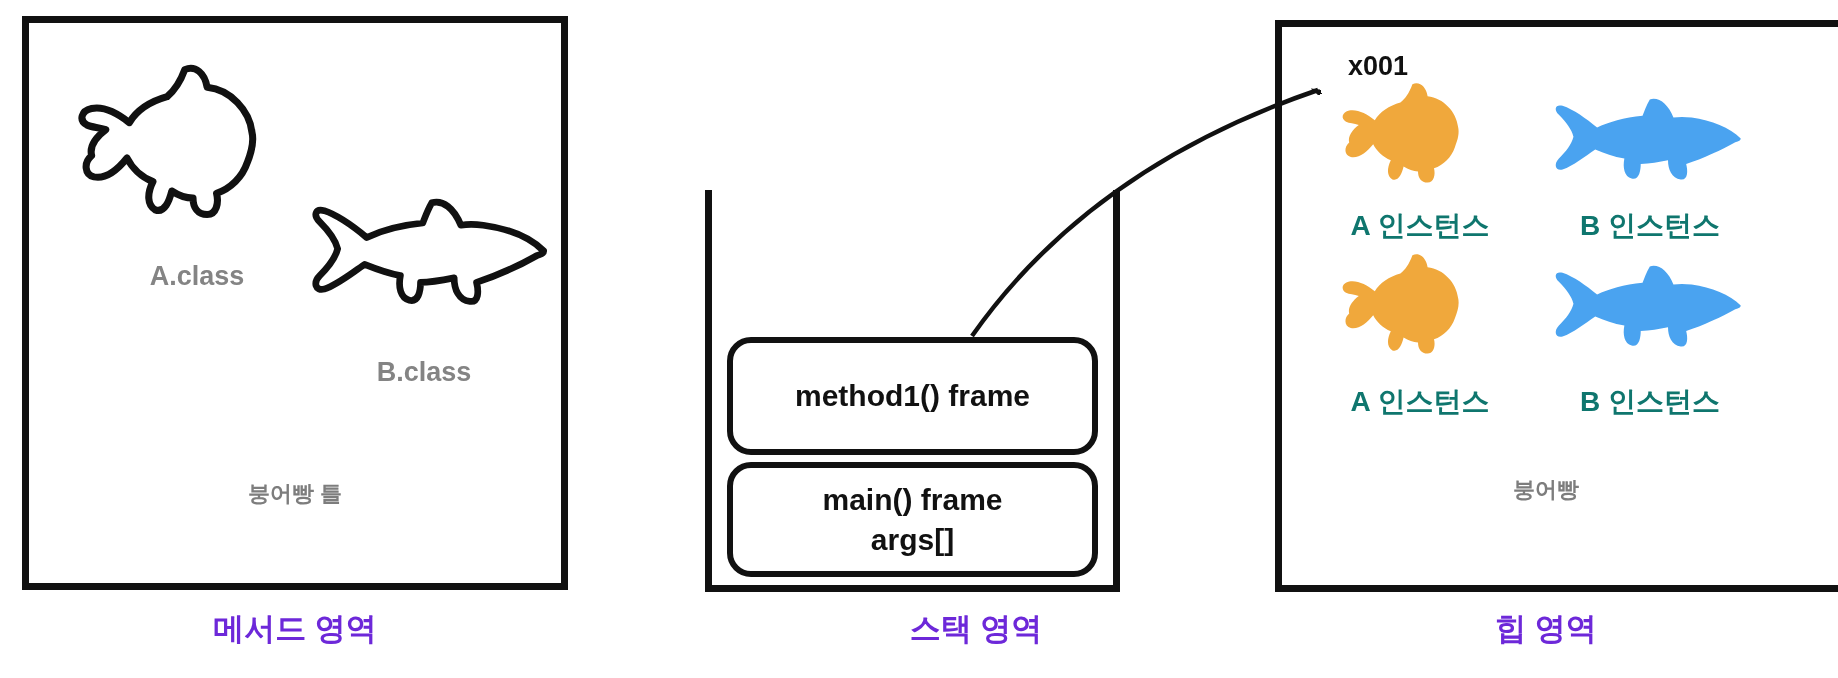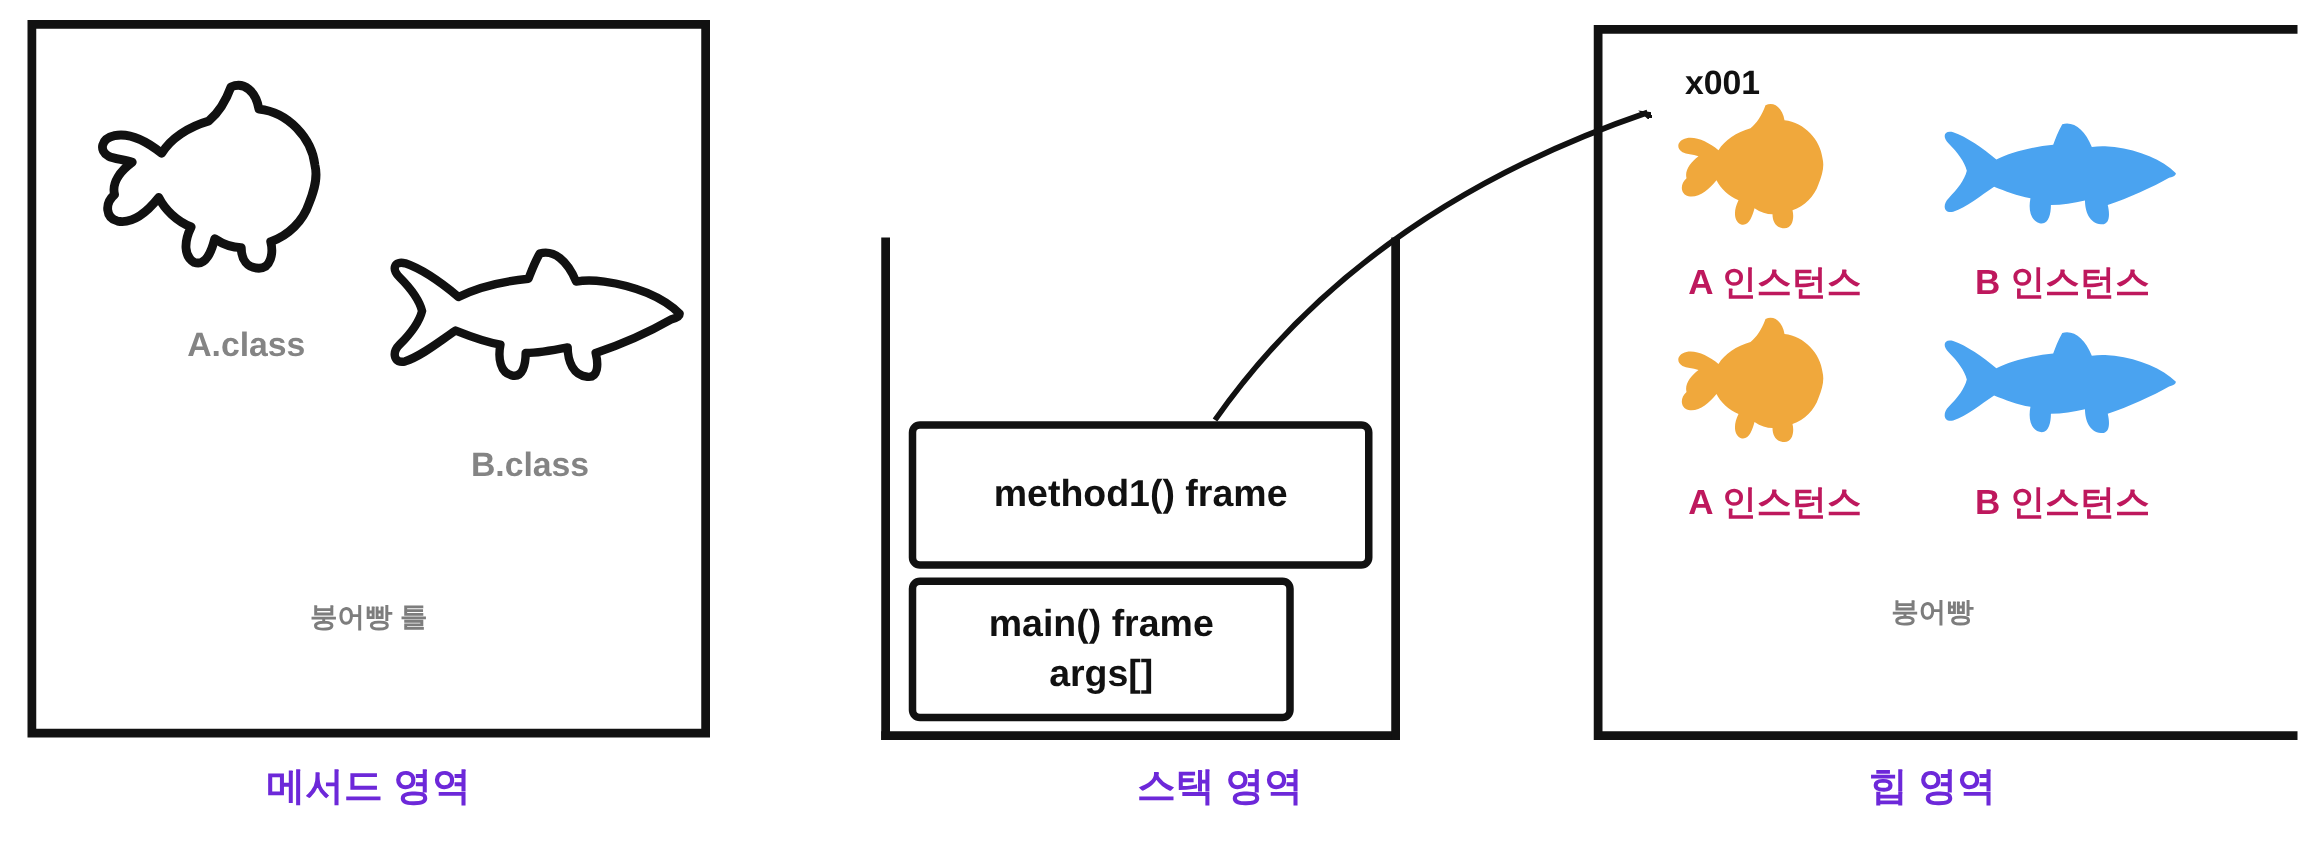--- a/index.html
+++ b/index.html
@@ -14,30 +14,30 @@
   
   .area-box{position:absolute;border:7px solid #111;background:#fff;box-sizing:border-box;}
   #method-box{left:22px;top:16px;width:546px;height:574px;}
   #heap-box{left:1275px;top:20px;width:618px;height:572px;}
   #stack-box{
     left:705px;top:190px;width:415px;height:402px;box-sizing:border-box;
     border-left:7px solid #111;border-right:7px solid #111;border-bottom:7px solid #111;
     position:absolute;background:transparent;
   }
   .frame{
-    position:absolute;border:6px solid #111;border-radius:9px;background:#fff;
+    position:absolute;border:6px solid #111;border-radius:24px;background:#fff;
     box-sizing:border-box;display:flex;flex-direction:column;align-items:center;justify-content:center;
     font-weight:bold;font-size:30px;line-height:40px;color:#111;text-align:center;
   }
   #frame-method1{left:727px;top:337px;width:371px;height:118px;}
-  #frame-main{left:727px;top:462px;width:308px;height:115px;}
+  #frame-main{left:727px;top:462px;width:371px;height:115px;}
 
   
   .inner-label{font-weight:bold;font-size:27px;color:#848484;}
-  .instance-label{font-weight:bold;font-size:28px;color:#be185d;}
+  .instance-label{font-weight:bold;font-size:28px;color:#0f766e;}
   .big-inner-label{font-weight:bold;font-size:22px;color:#7d7d7d;}
   .area-label{font-weight:bold;font-size:31px;color:#6d28d9;}
   .addr-label{font-weight:bold;font-size:27px;color:#111;}
 
   
   svg.fish{position:absolute;overflow:visible;}
   svg.fish-outline{fill:#ffffff;stroke:#111;stroke-width:6px;stroke-linejoin:round;stroke-linecap:round;}
   svg.fish-orange{fill:#F0A83C;stroke:none;}
   svg.fish-blue{fill:#4AA3F0;stroke:none;}
 

